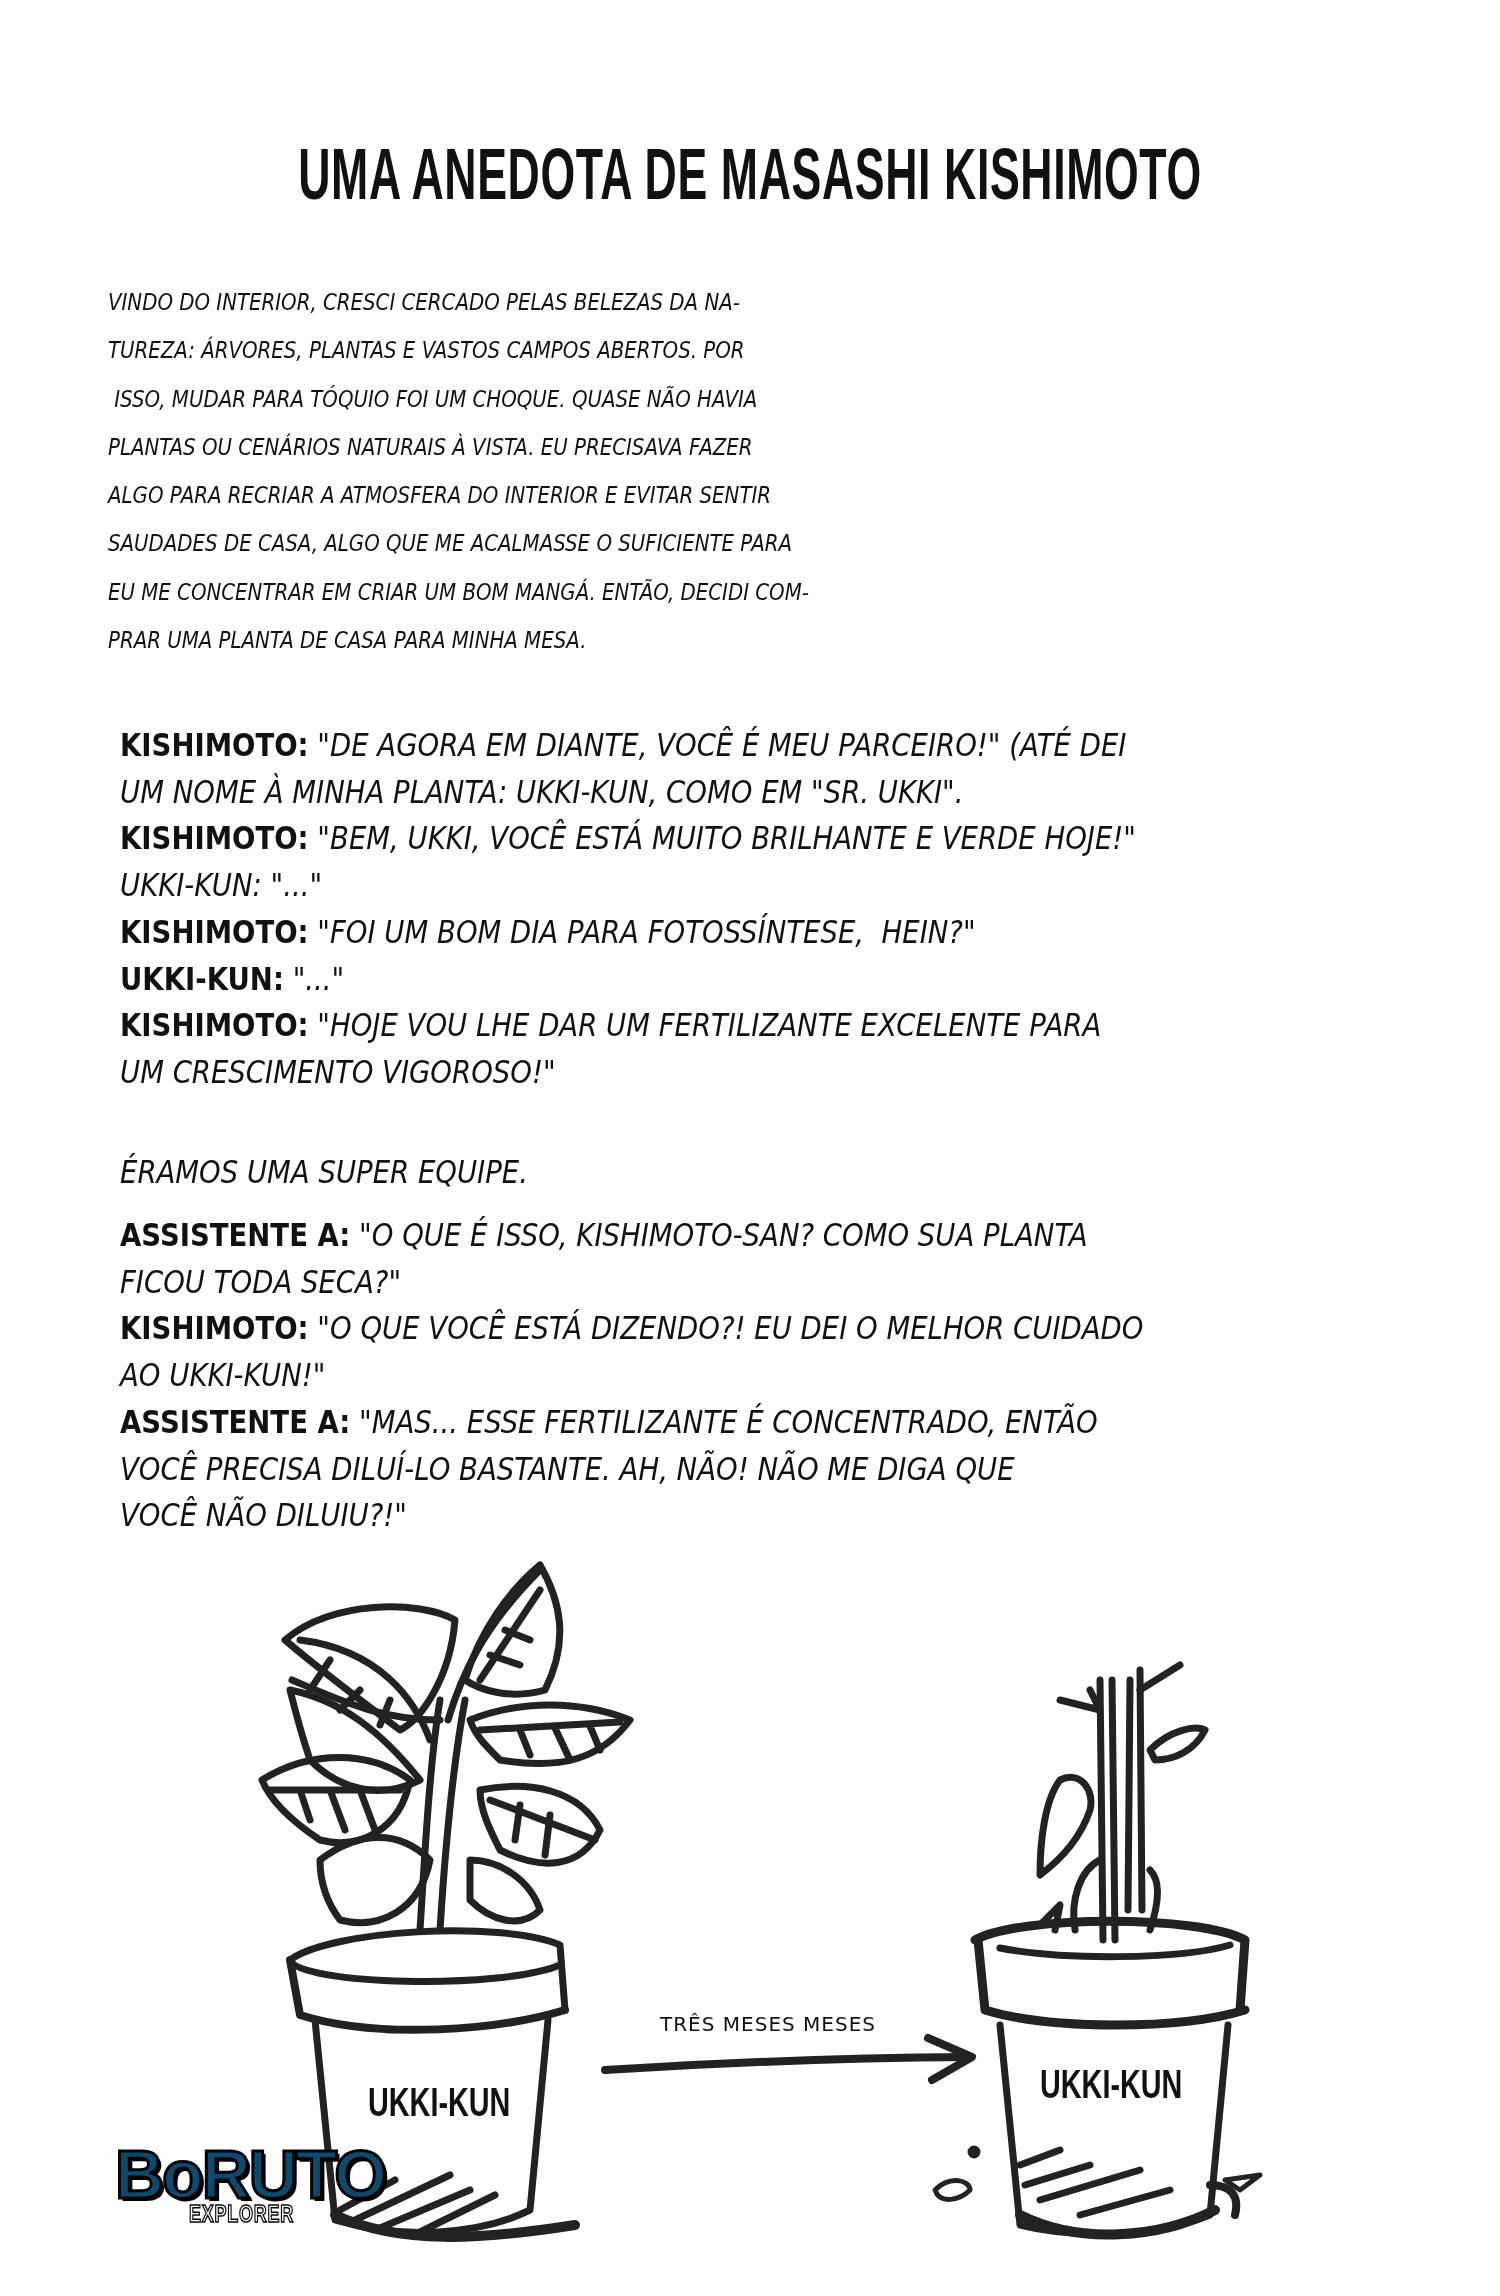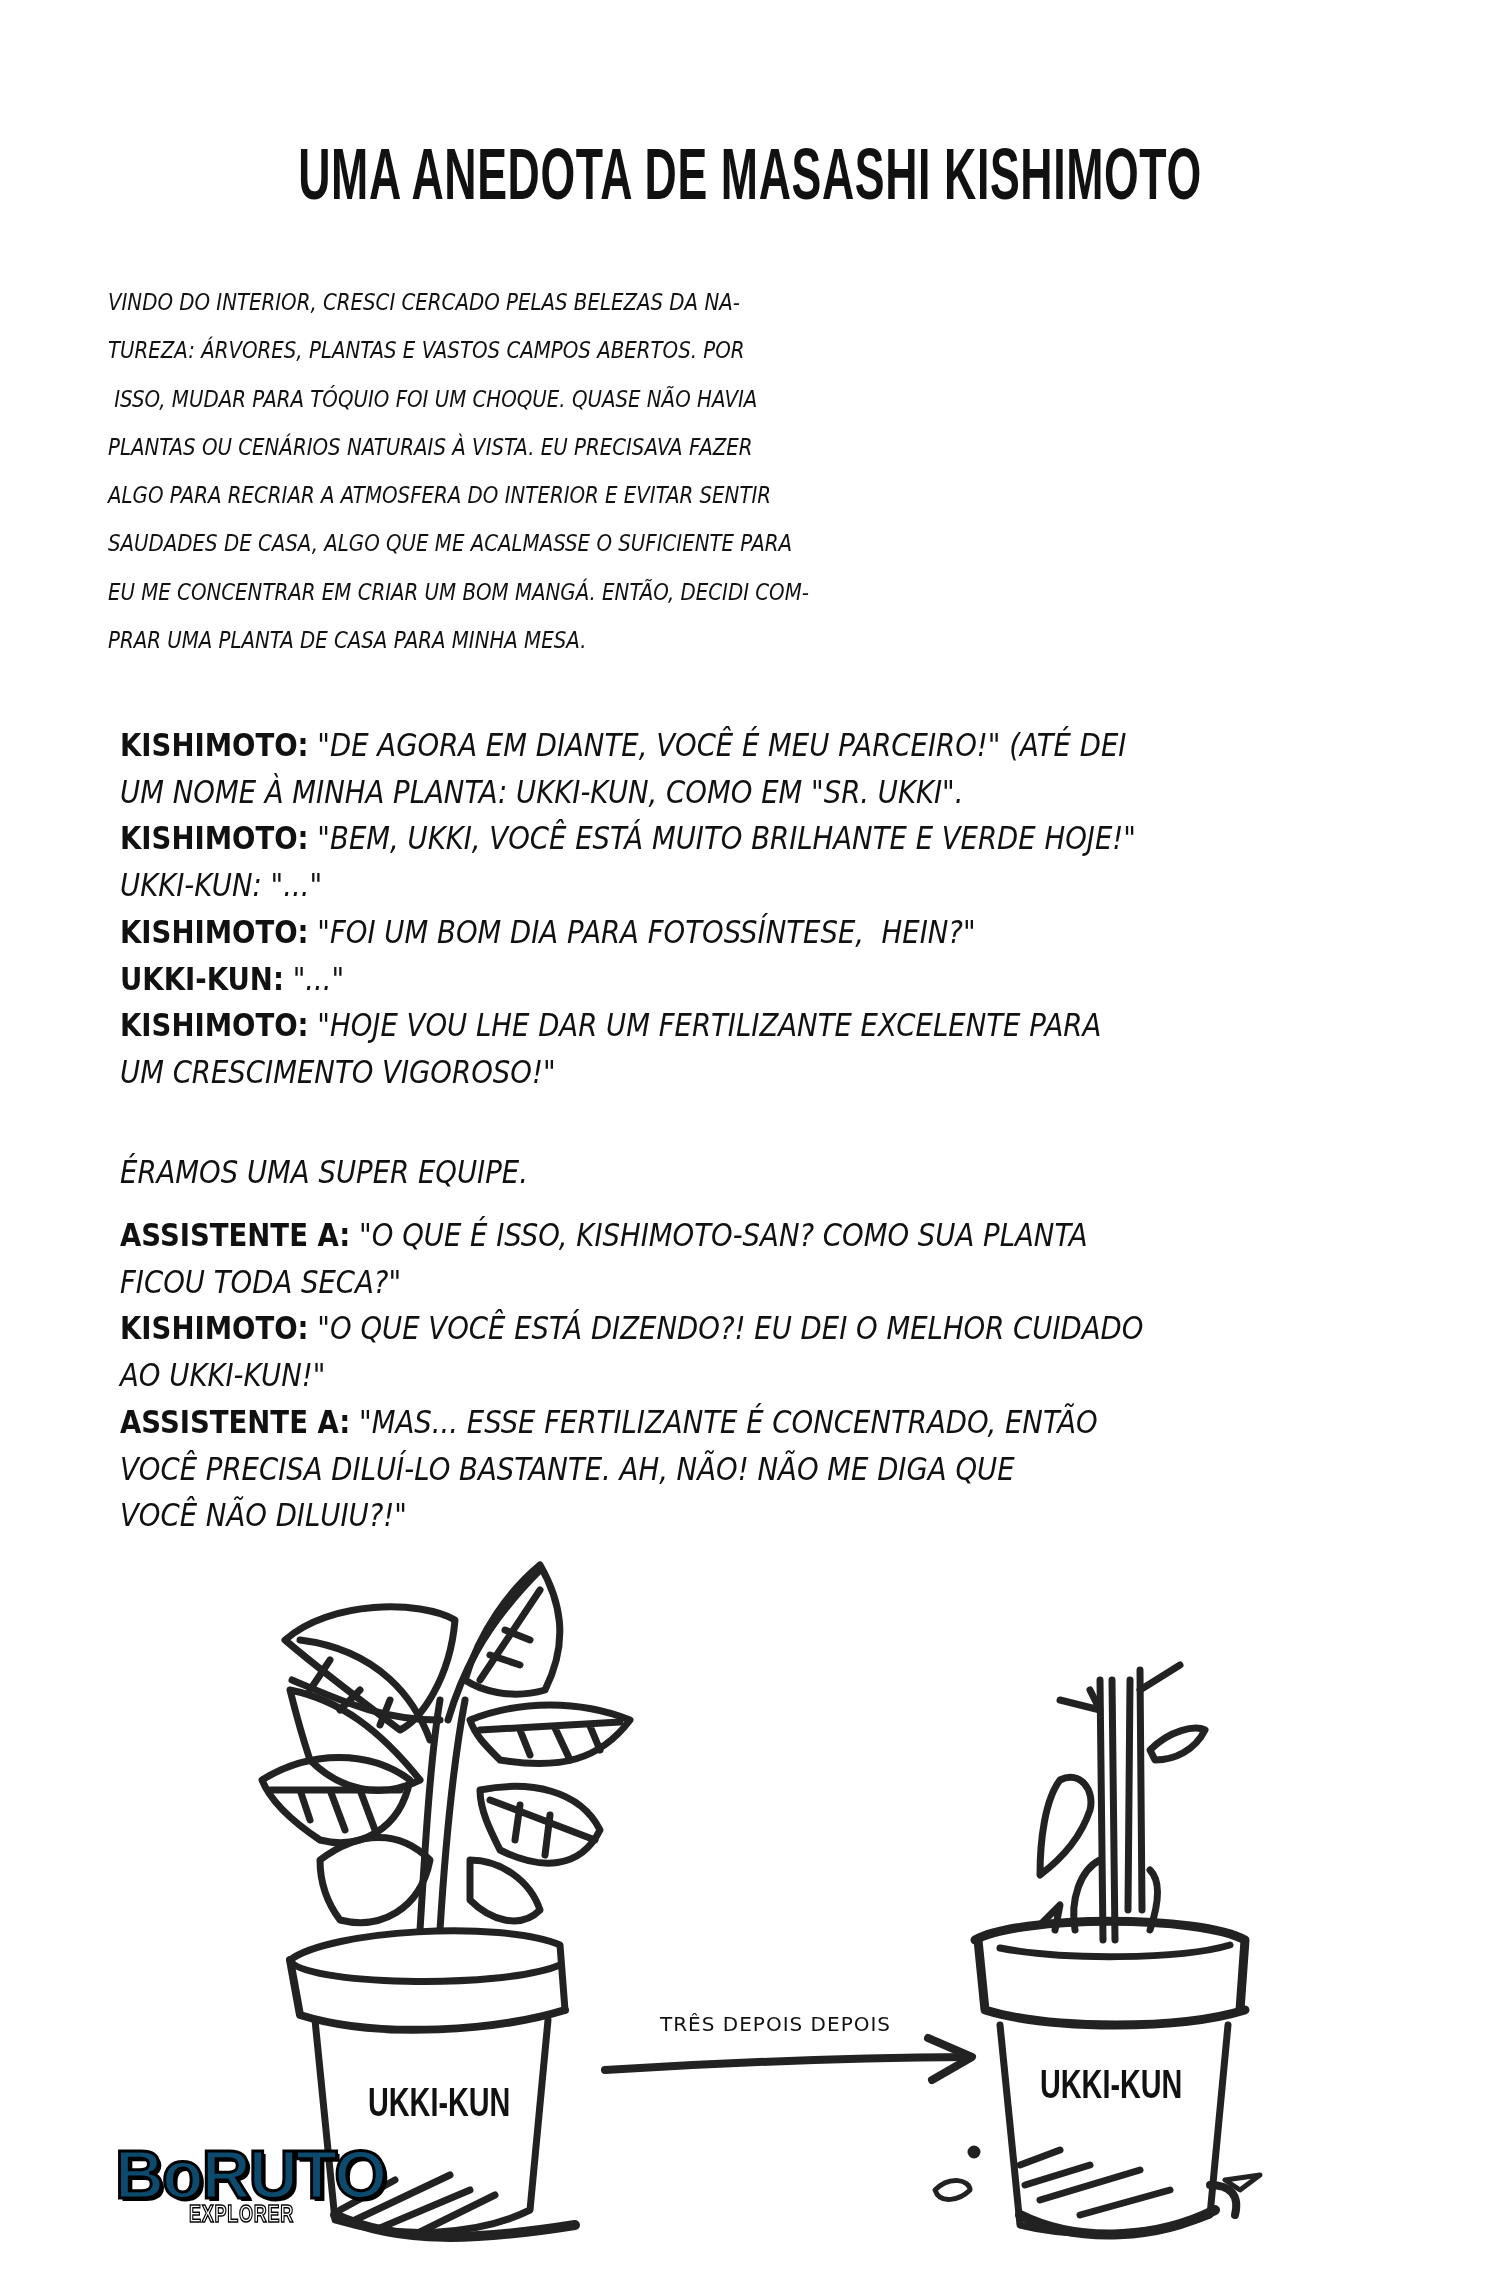--- a/index.html
+++ b/index.html
@@ -124,18 +124,18 @@
     <path d="M1020 2215 C1080 2245 1160 2238 1215 2210" stroke-width="10"></path>
     <path d="M1210 2185 C1230 2185 1240 2195 1235 2215" stroke-width="8"></path>
     <path d="M935 2190 C950 2175 970 2180 970 2190 C960 2200 940 2205 935 2190 Z" stroke-width="5"></path>
     <path d="M1225 2180 L1260 2175 L1240 2190 Z" stroke-width="5"></path>
     <circle cx="974" cy="2152" r="3" fill="#222"></circle>
   </g>
 </svg>
 
 <div class="pot-label" style="left:368px;top:2080px;">UKKI-KUN</div>
 <div class="pot-label" style="left:1040px;top:2062px;">UKKI-KUN</div>
-<div class="caption">TRÊS DEPOIS DEPOIS</div>
+<div class="caption">TRÊS MESES MESES</div>
 
 <div class="logo">
   <div class="logo-main">BoRUTO</div>
   <div class="logo-sub">EXPLORER</div>
 </div>
 
 </body></html>

